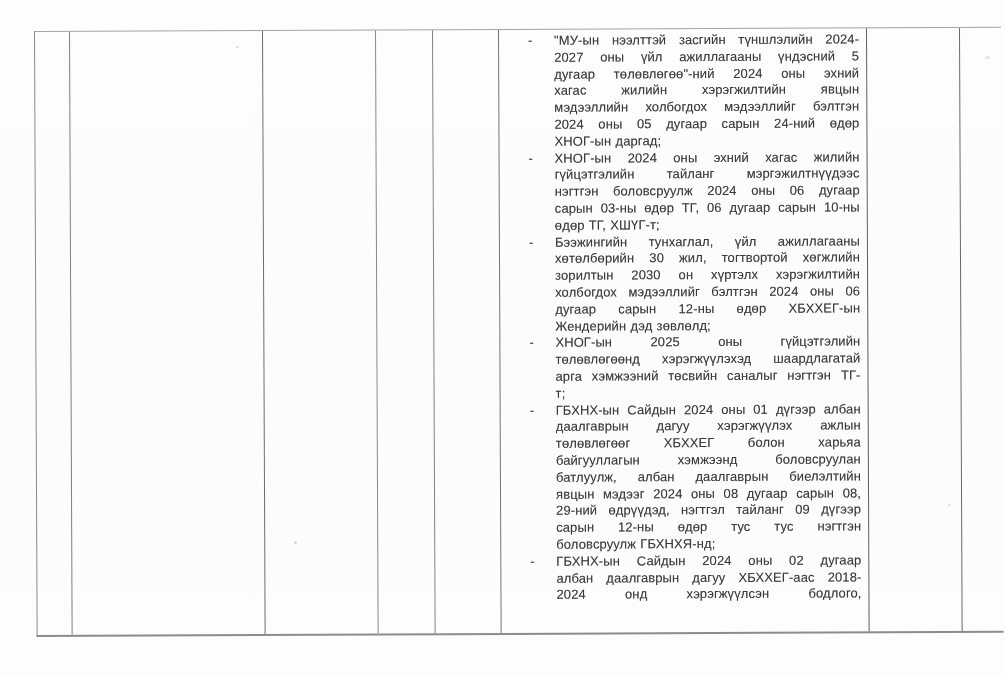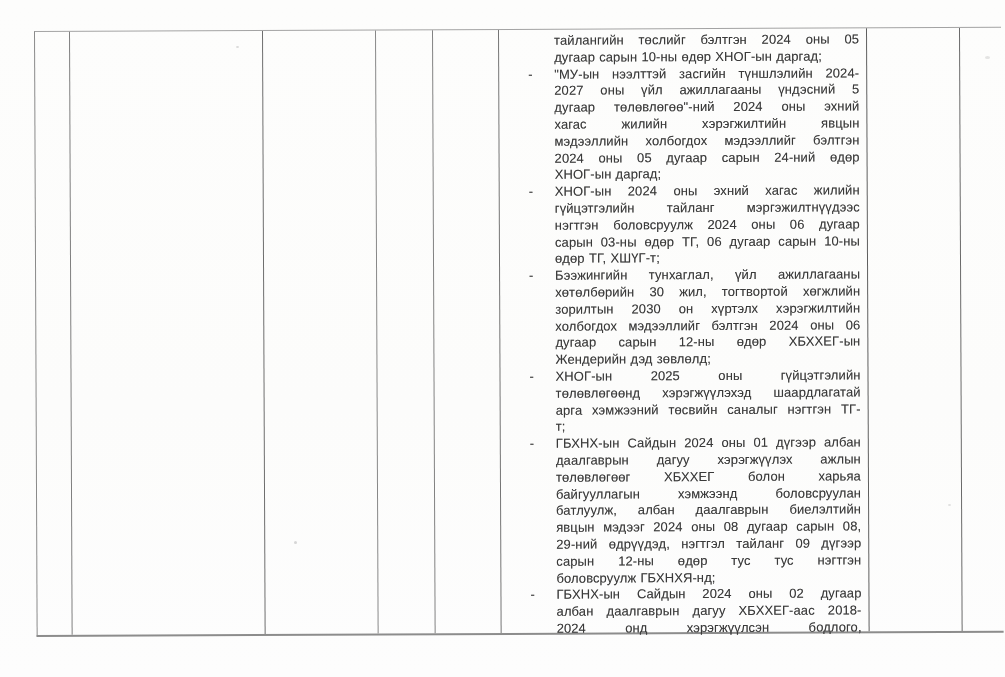--- a/index.html
+++ b/index.html
@@ -99,24 +99,20 @@
     <div class="vline v6"></div>
     <div class="vline v7"></div>
 
     <div class="cell" style="left:0; width:34px;"></div>
     <div class="cell" style="left:34px; width:193px;"></div>
     <div class="cell" style="left:227px; width:113px;"></div>
     <div class="cell" style="left:340px; width:57px;"></div>
     <div class="cell" style="left:397px; width:66px;"></div>
     <div class="cell text-cell">
         <div class="para">
-          <div class="line">тайлангийн төслийг бэлтгэн 2024 оны 05</div>
-          <div class="line last">дугаар сарын 10-ны өдөр ХНОГ-ын даргад;</div>
-        </div>
-        <div class="para">
           <span class="dash">-</span>
           <div class="line">"МУ-ын нээлттэй засгийн түншлэлийн 2024-</div>
           <div class="line">2027 оны үйл ажиллагааны үндэсний 5</div>
           <div class="line">дугаар төлөвлөгөө"-ний 2024 оны эхний</div>
           <div class="line">хагас жилийн хэрэгжилтийн явцын</div>
           <div class="line">мэдээллийн холбогдох мэдээллийг бэлтгэн</div>
           <div class="line">2024 оны 05 дугаар сарын 24-ний өдөр</div>
           <div class="line last">ХНОГ-ын даргад;</div>
         </div>
         <div class="para">

